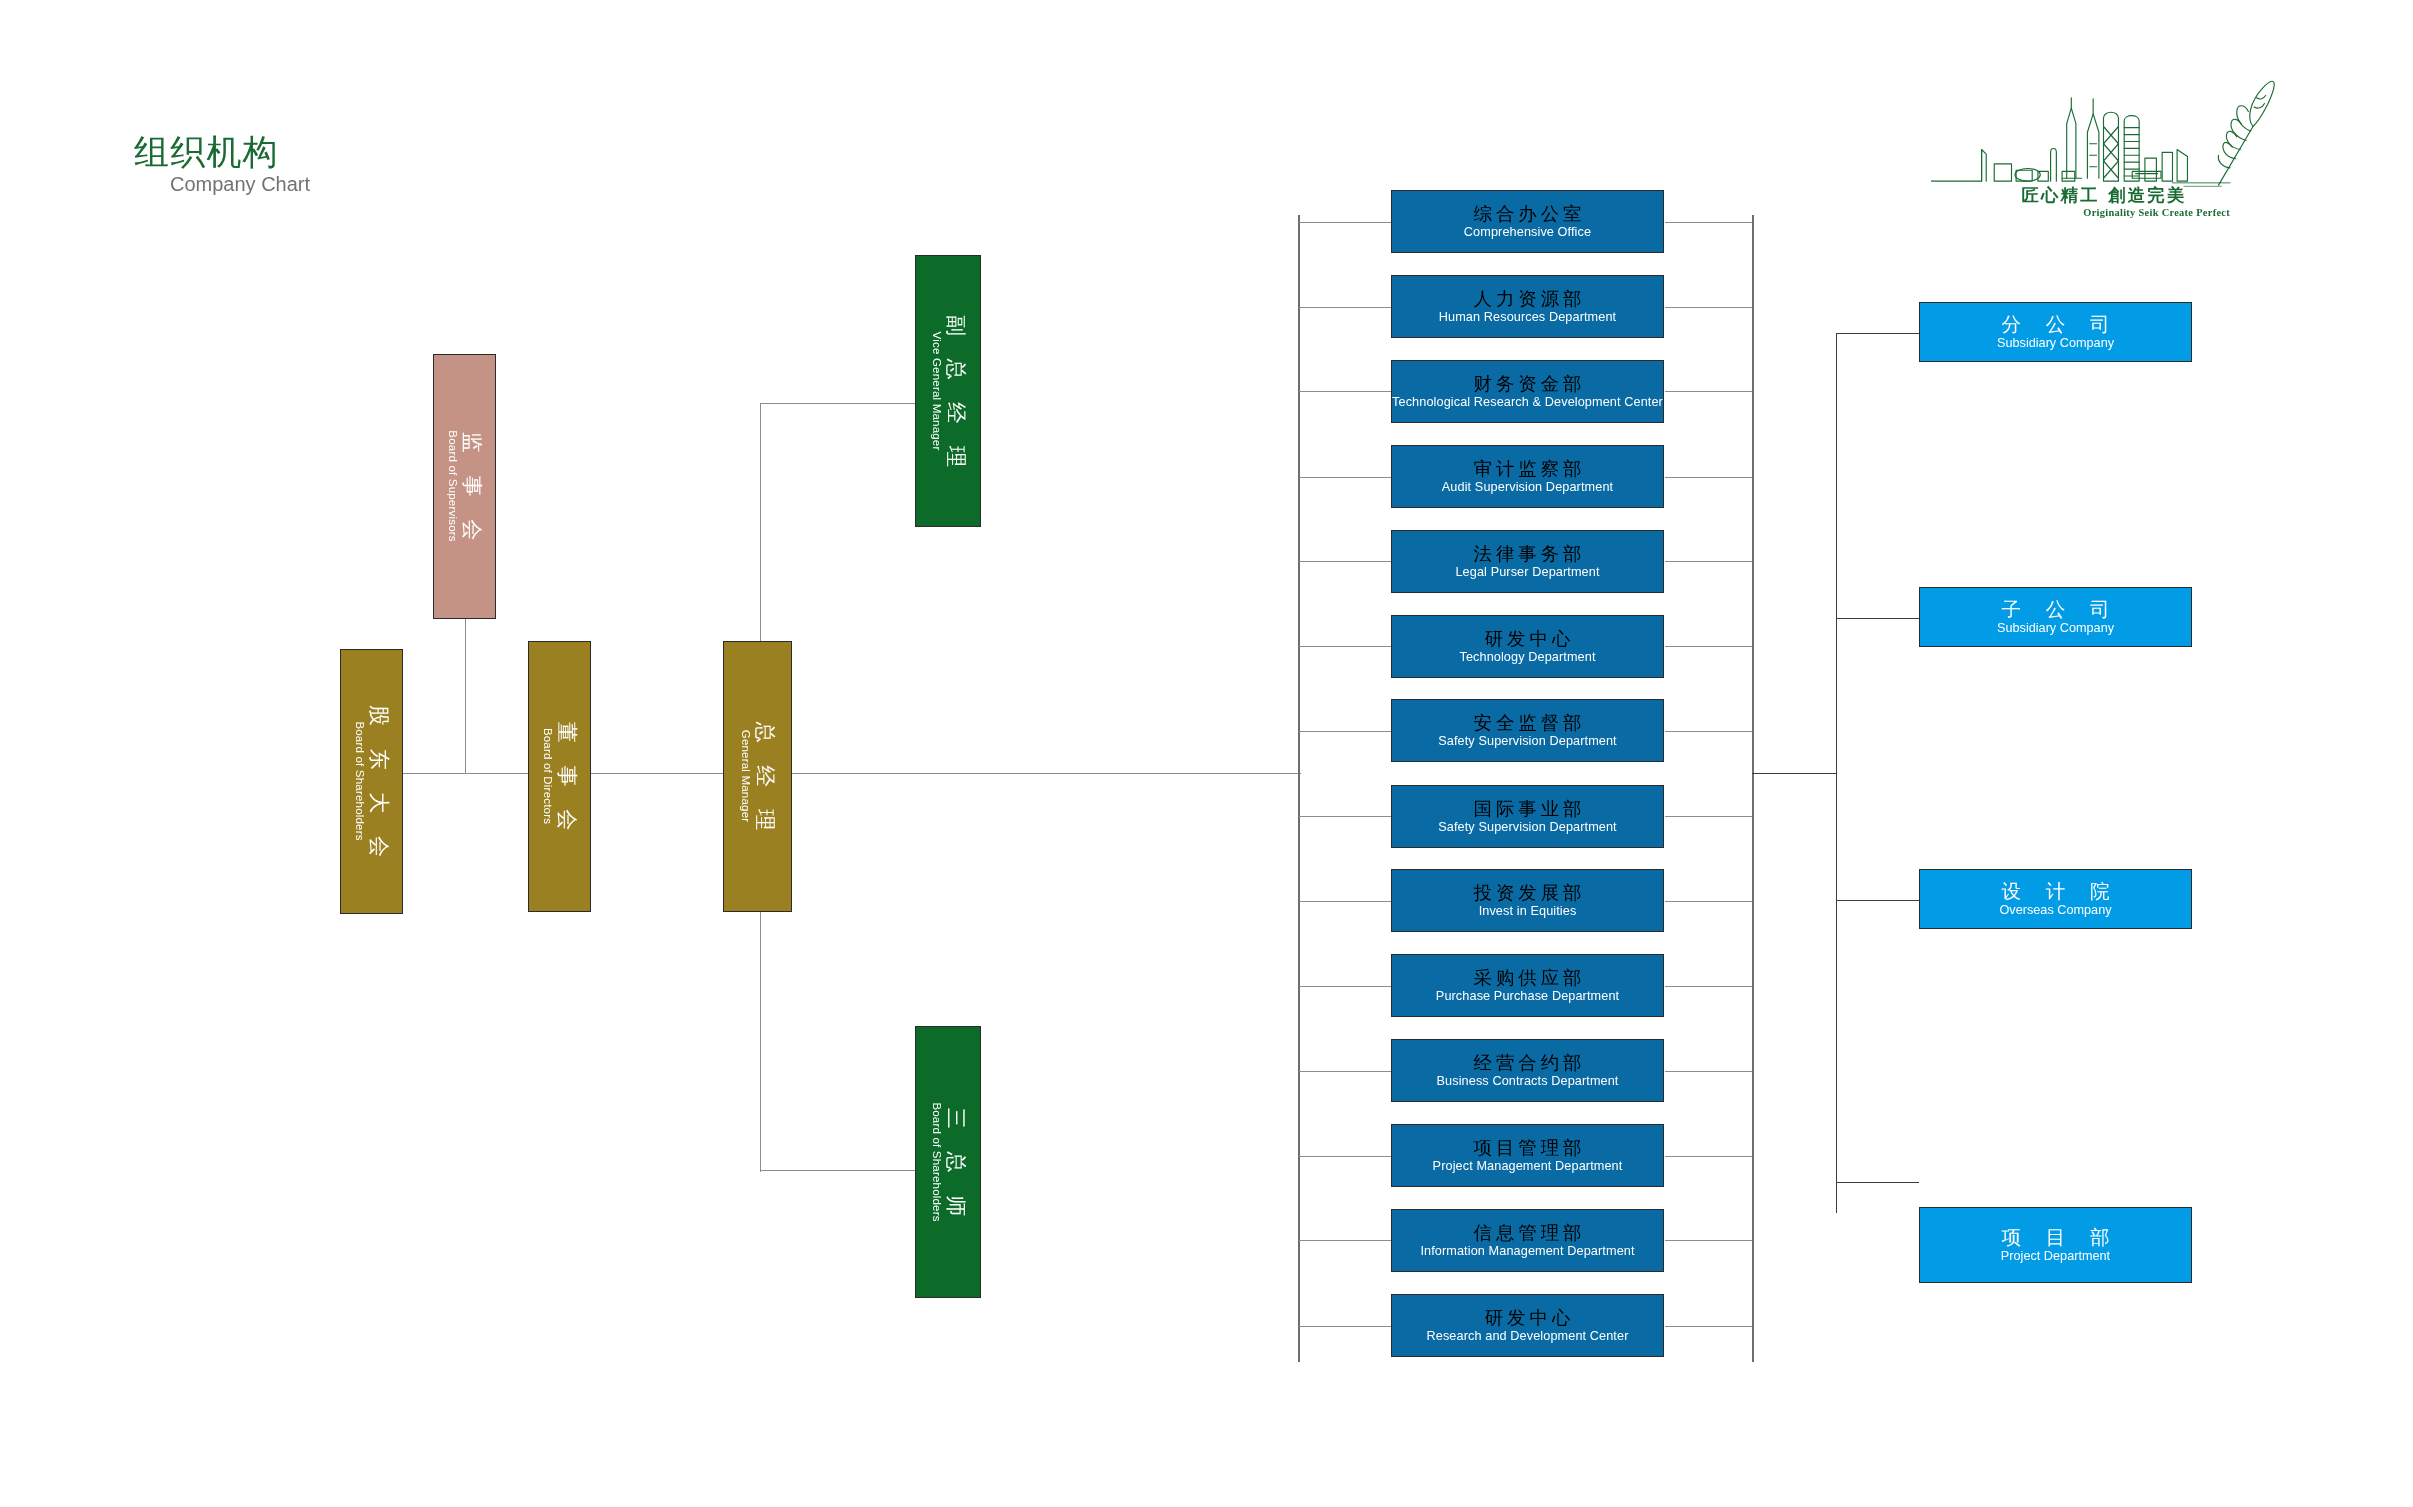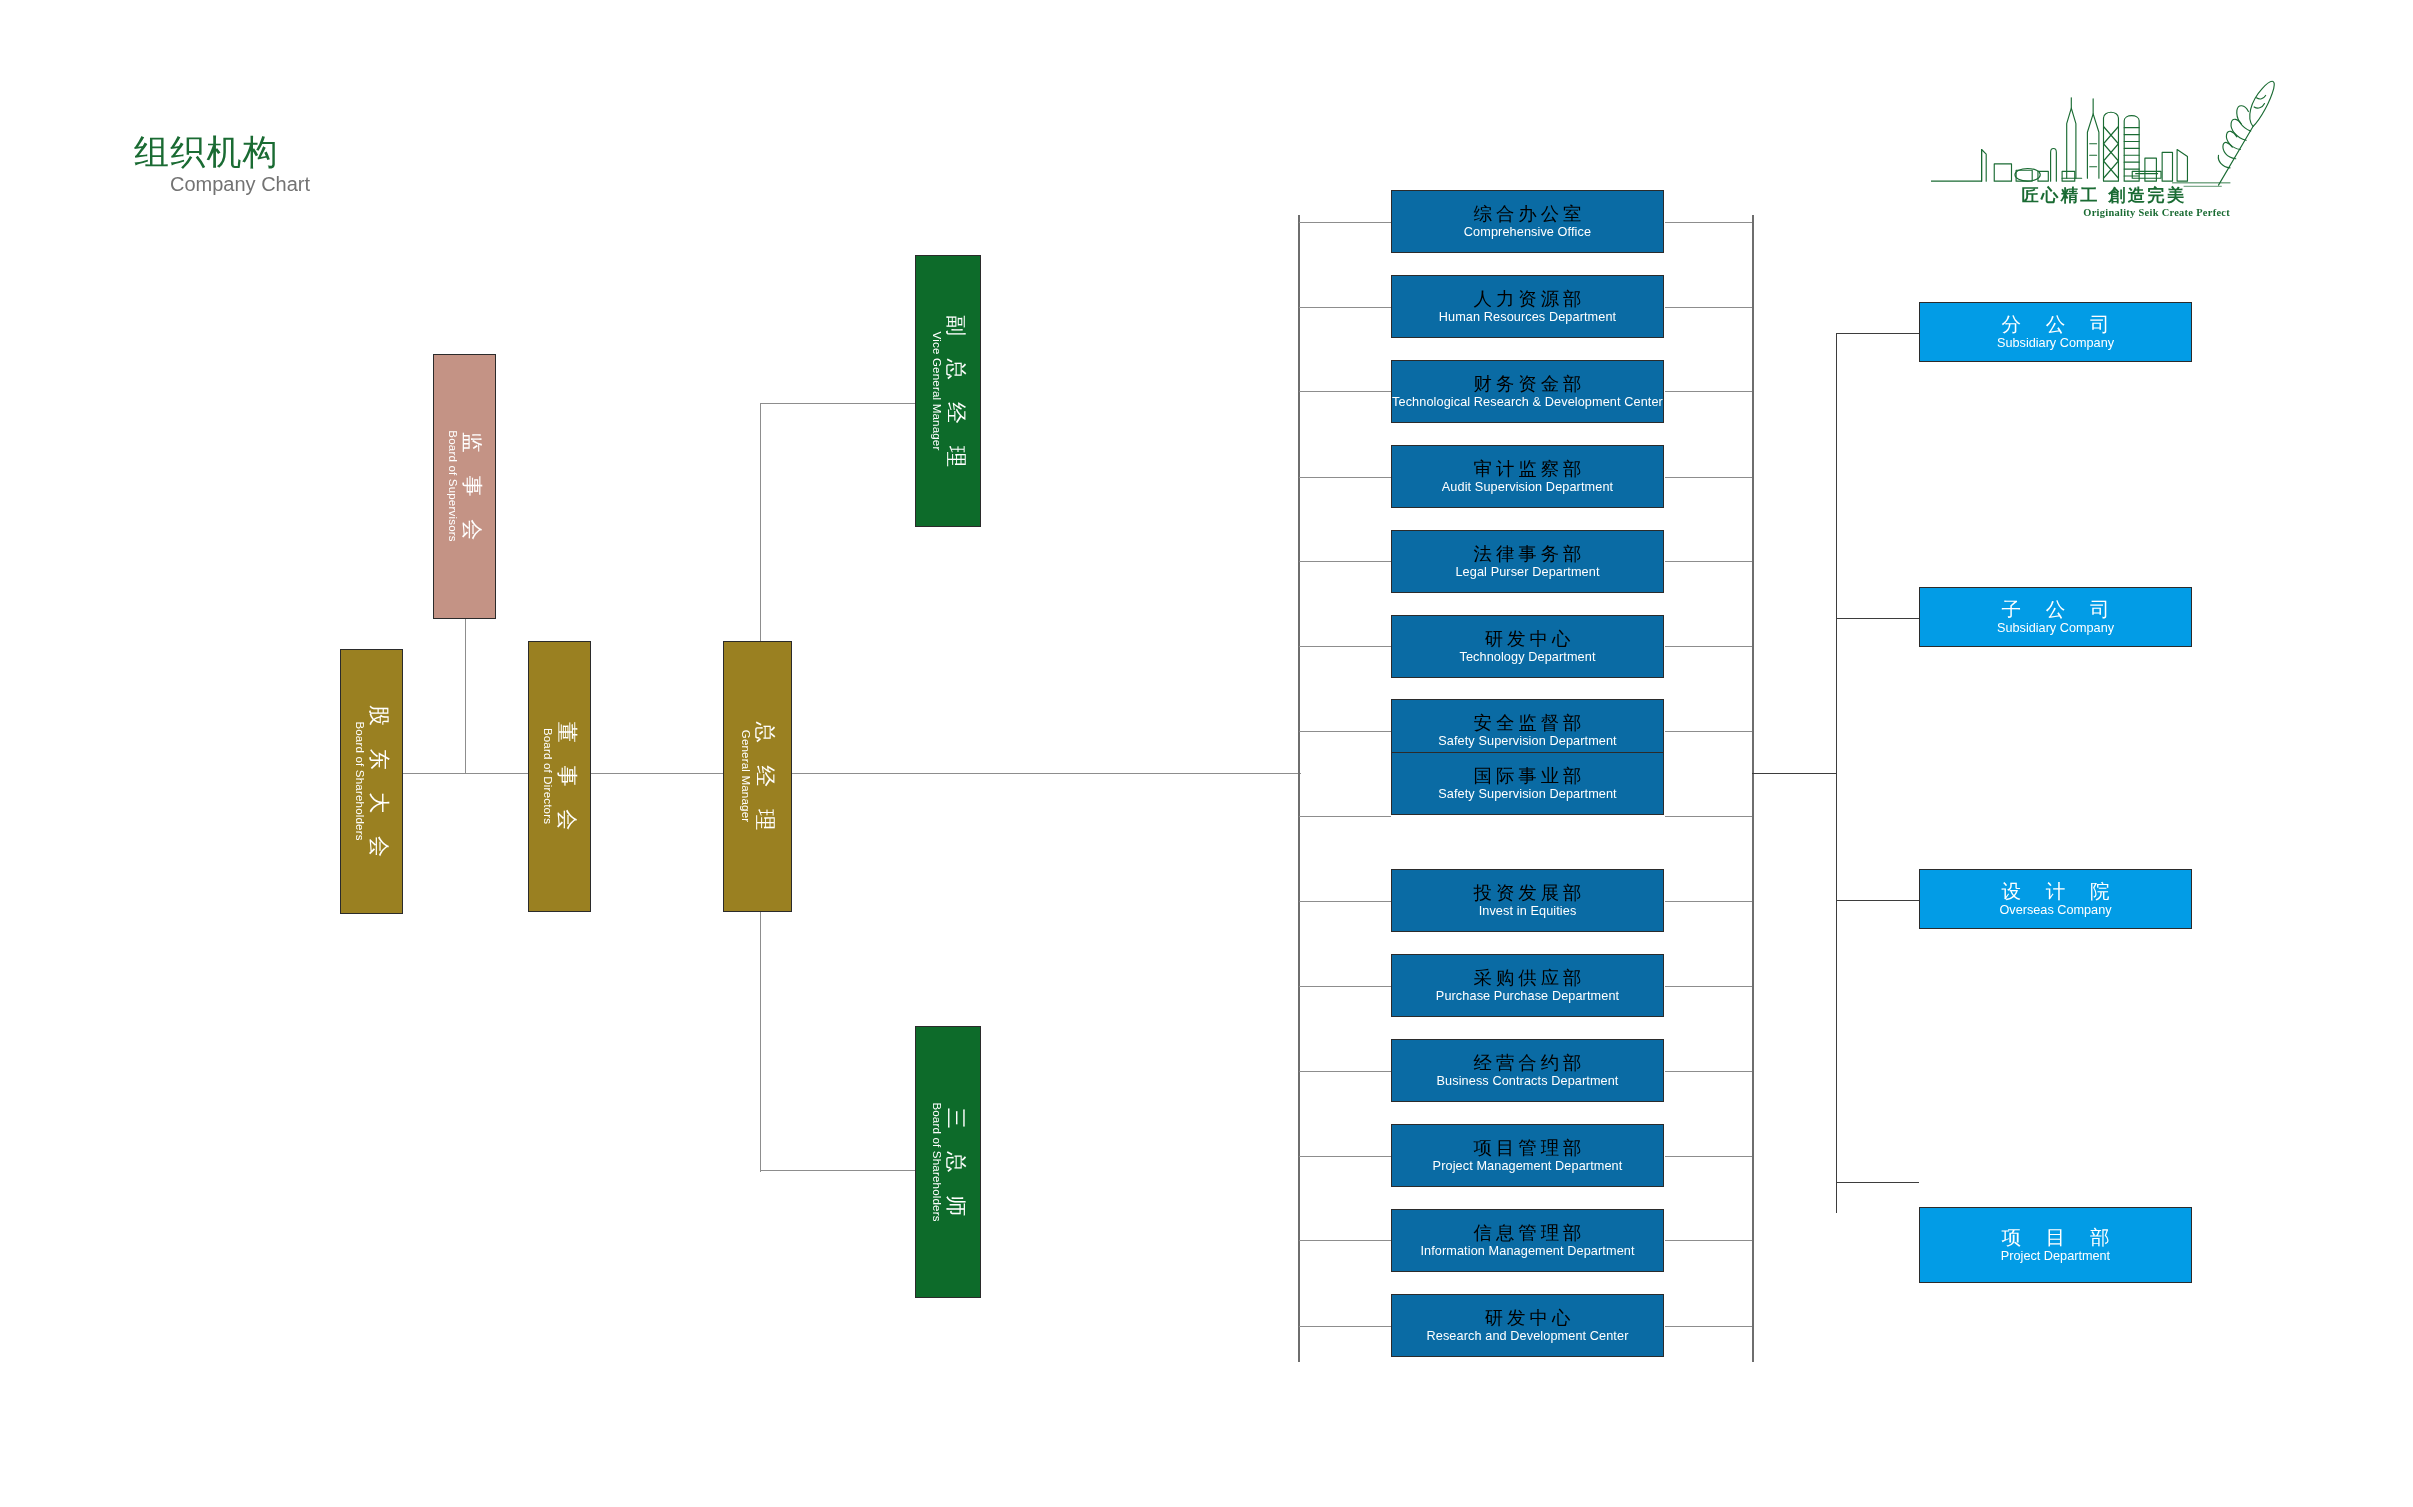--- a/index.html
+++ b/index.html
@@ -234,21 +234,21 @@
         <div class="h-en">Legal Purser Department</div>
       </div>
       <div class="hbox" style="left: 1391px; top: 615px; width: 273px; height: 63px;">
         <div class="h-cn">研发中心</div>
         <div class="h-en">Technology Department</div>
       </div>
       <div class="hbox" style="left: 1391px; top: 699px; width: 273px; height: 63px;">
         <div class="h-cn">安全监督部</div>
         <div class="h-en">Safety Supervision Department</div>
       </div>
-      <div class="hbox" style="left: 1391px; top: 752px; width: 273px; height: 63px;">
+      <div class="hbox" style="left: 1391px; top: 785px; width: 273px; height: 63px;">
         <div class="h-cn">国际事业部</div>
         <div class="h-en">Safety Supervision Department</div>
       </div>
       <div class="hbox" style="left: 1391px; top: 869px; width: 273px; height: 63px;">
         <div class="h-cn">投资发展部</div>
         <div class="h-en">Invest in Equities</div>
       </div>
       <div class="hbox" style="left: 1391px; top: 954px; width: 273px; height: 63px;">
         <div class="h-cn">采购供应部</div>
         <div class="h-en">Purchase Purchase Department</div>

